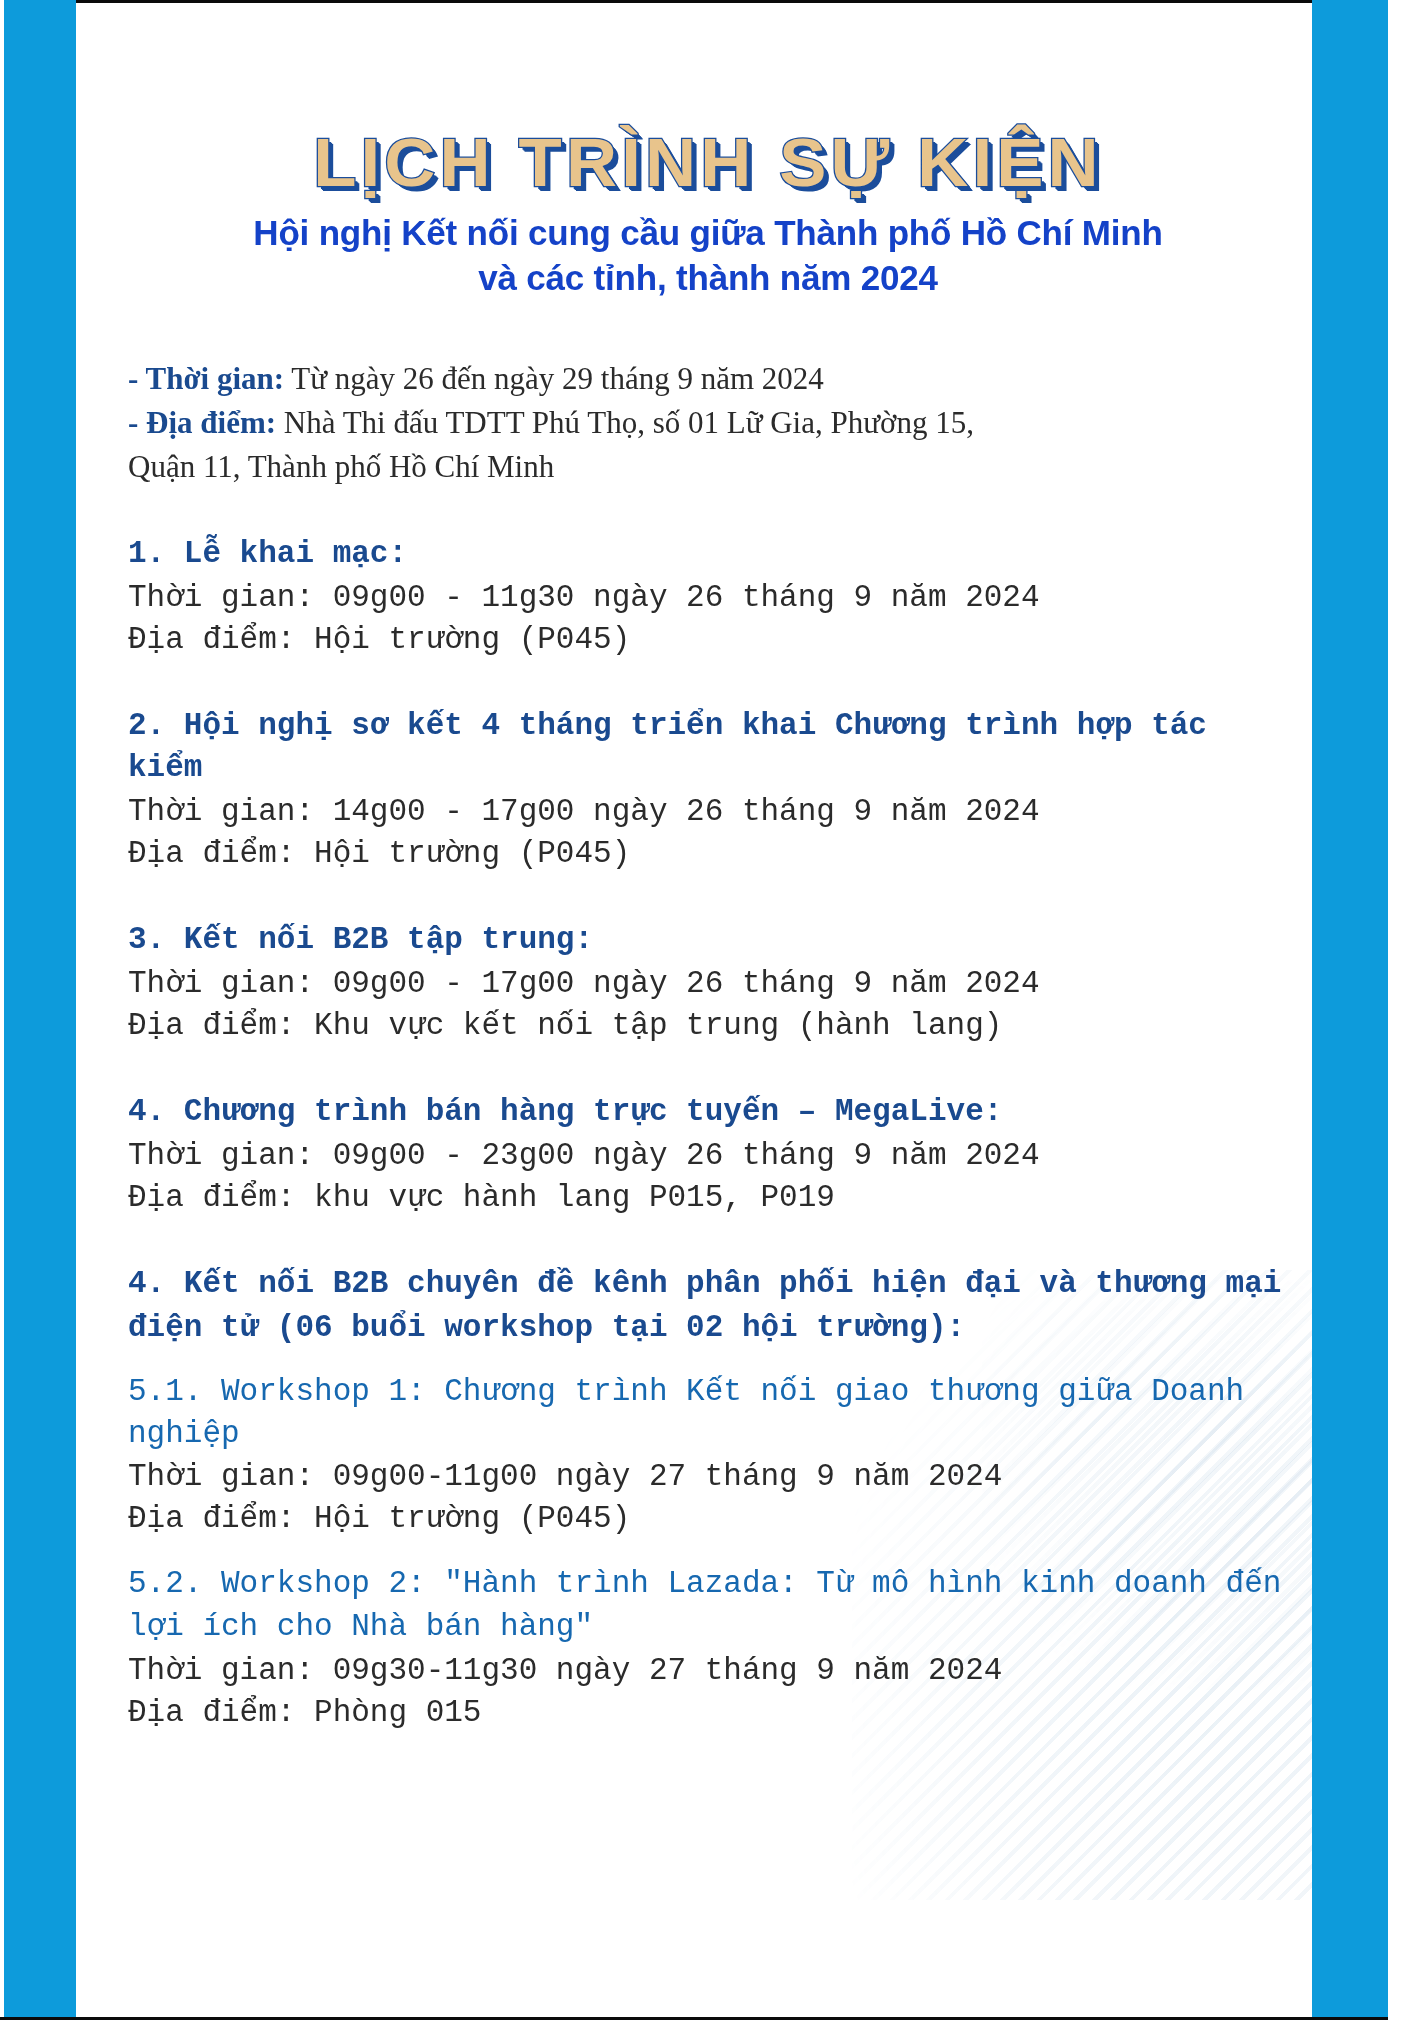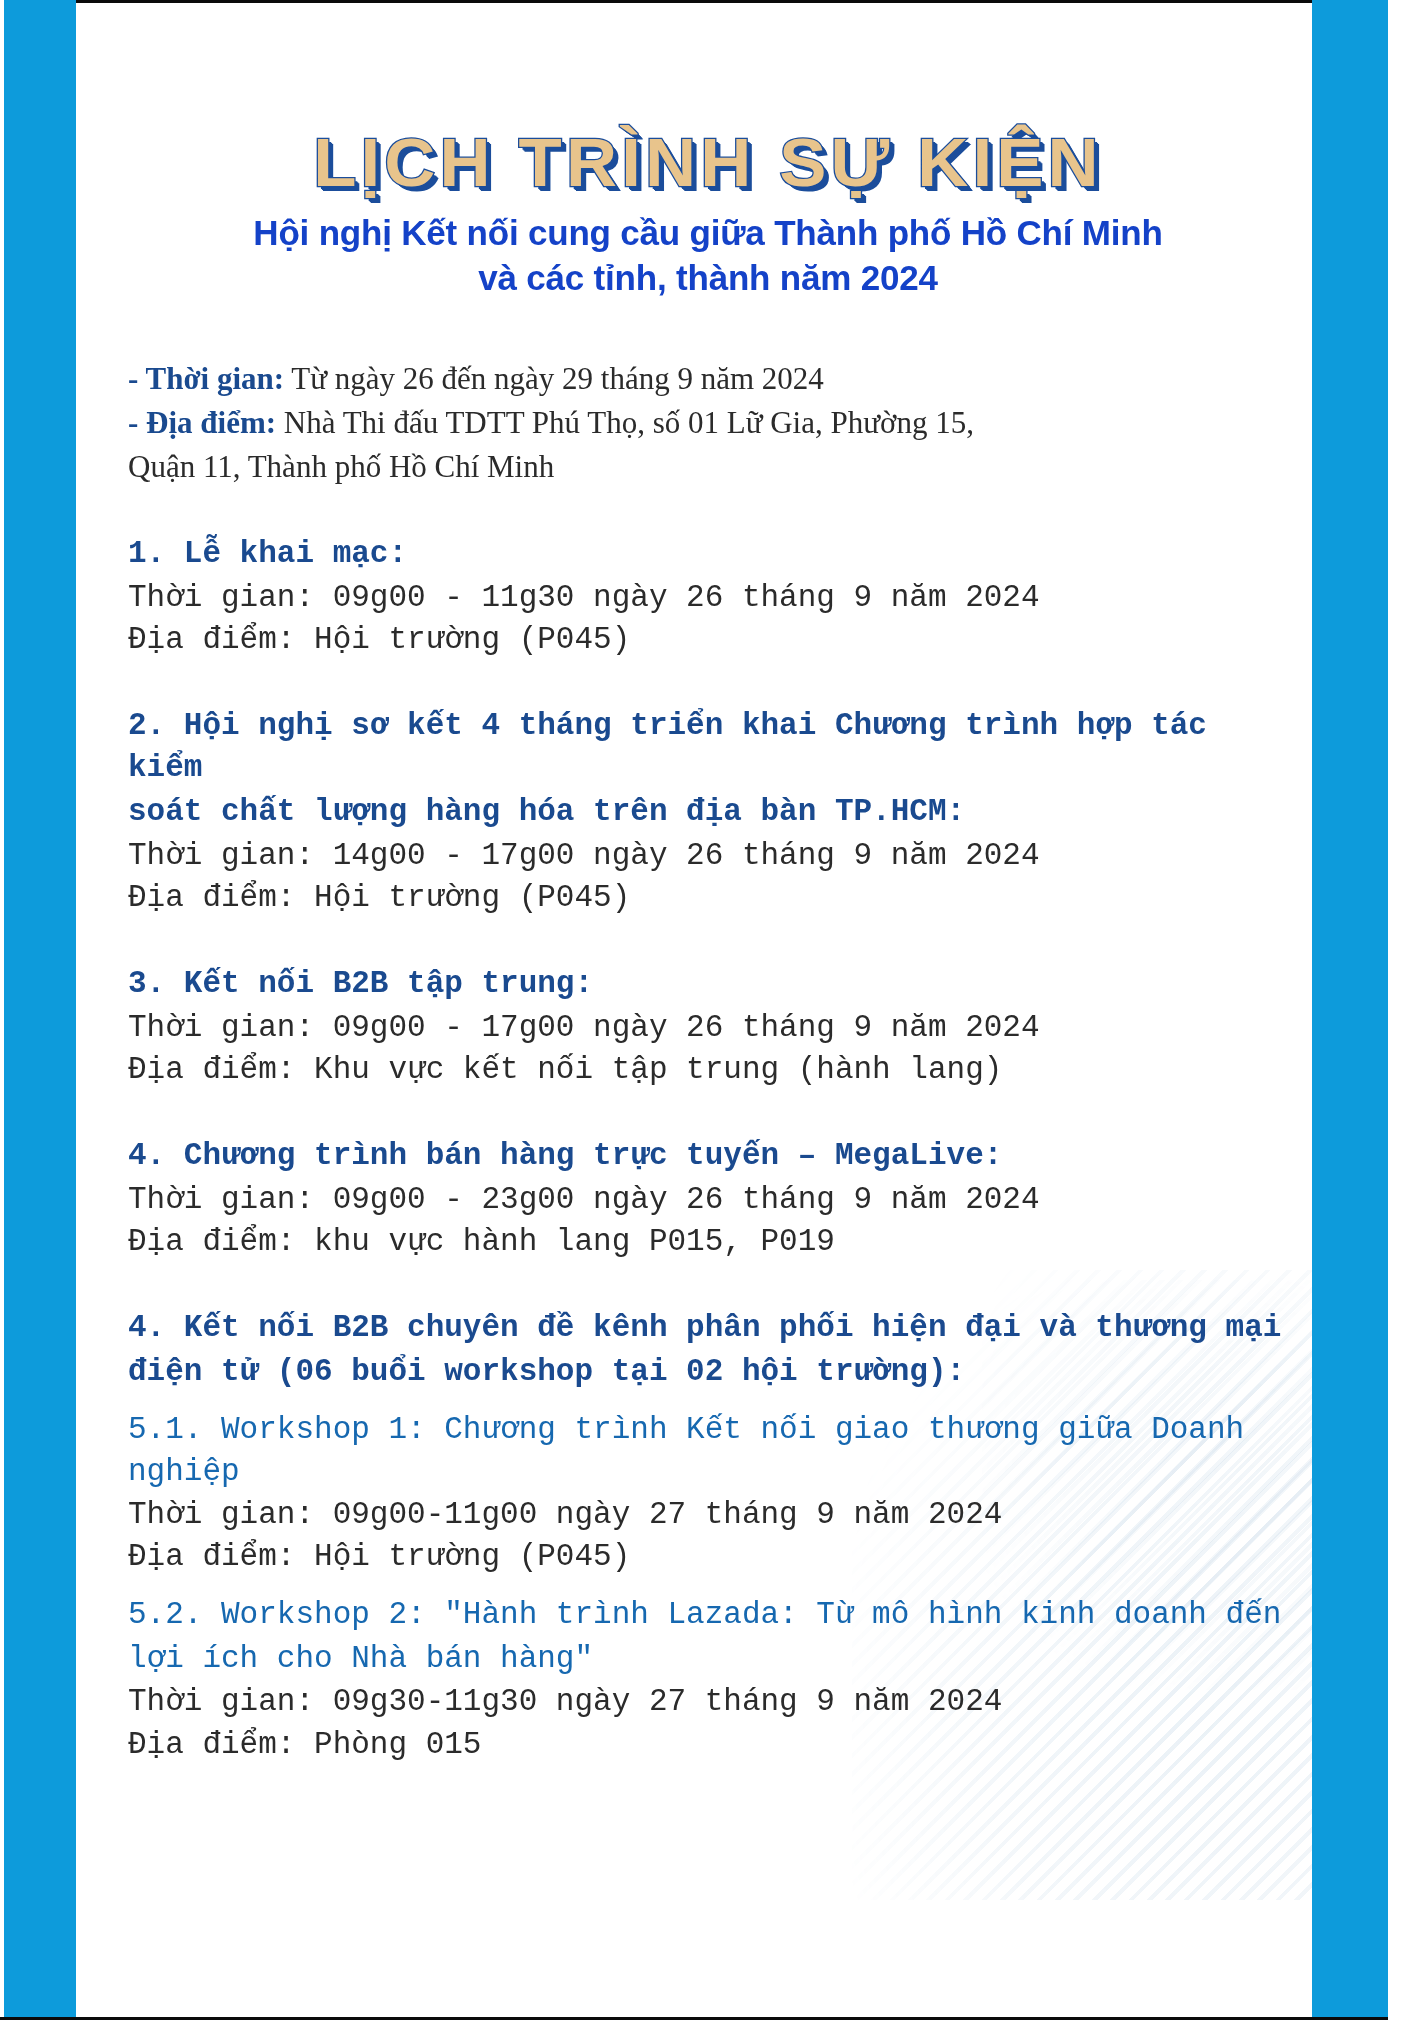--- a/index.html
+++ b/index.html
@@ -142,21 +142,21 @@
     margin: 0 0 2px 0;
   }
   .section .line {
     font-size: 31px;
     line-height: 1.36;
     color: #2b2b2b;
     margin: 0;
   }
 
   
-  .sub { margin-top: 16px; }
+  .sub { margin-top: 22px; }
   .sub .subhead {
     color: #1668b0;
     font-size: 31px;
     line-height: 1.34;
     margin: 0 0 2px 0;
     font-weight: normal;
   }
   .sub .line {
     font-size: 31px;
     line-height: 1.36;
@@ -198,21 +198,20 @@
     </div>
 
     <div class="section">
       <p class="head">1. Lễ khai mạc:</p>
       <p class="line">Thời gian: 09g00 - 11g30 ngày 26 tháng 9 năm 2024</p>
       <p class="line">Địa điểm: Hội trường (P045)</p>
     </div>
 
     <div class="section">
       <p class="head">2. Hội nghị sơ kết 4 tháng triển khai Chương trình hợp tác kiểm</p>
-      <p class="head">soát chất lượng hàng hóa trên địa bàn TP.HCM:</p>
       <p class="line">Thời gian: 14g00 - 17g00 ngày 26 tháng 9 năm 2024</p>
       <p class="line">Địa điểm: Hội trường (P045)</p>
     </div>
 
     <div class="section">
       <p class="head">3. Kết nối B2B tập trung:</p>
       <p class="line">Thời gian: 09g00 - 17g00 ngày 26 tháng 9 năm 2024</p>
       <p class="line">Địa điểm: Khu vực kết nối tập trung (hành lang)</p>
     </div>
 

